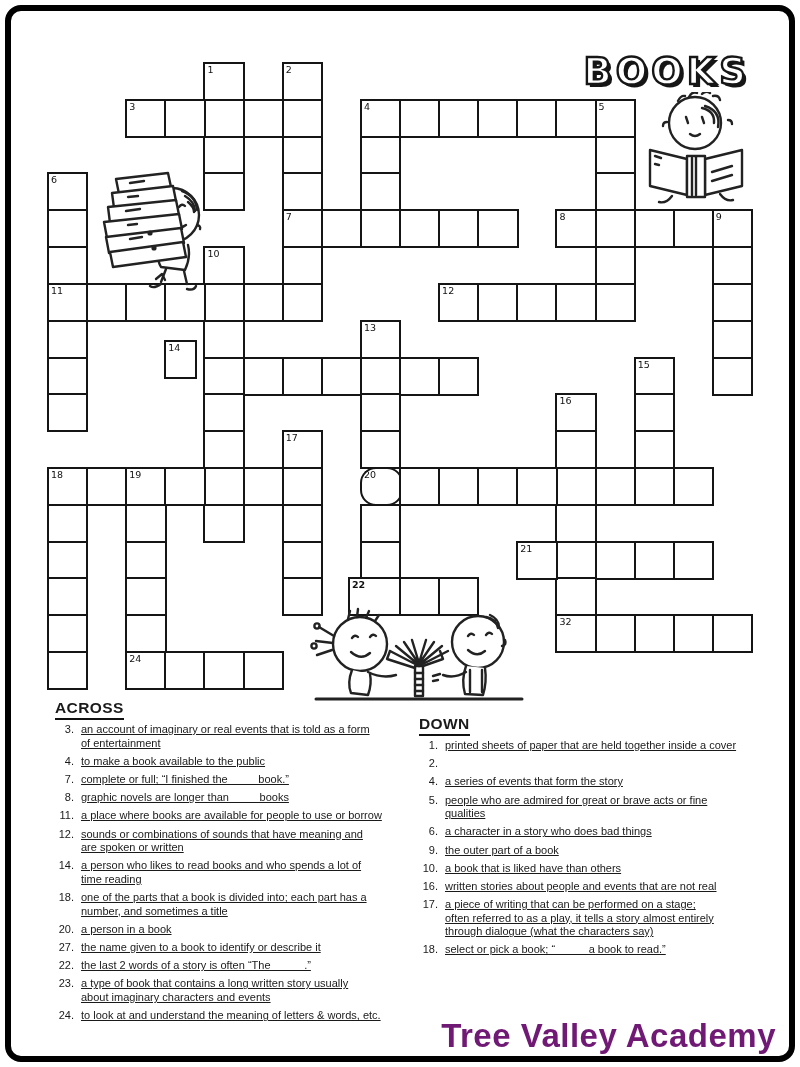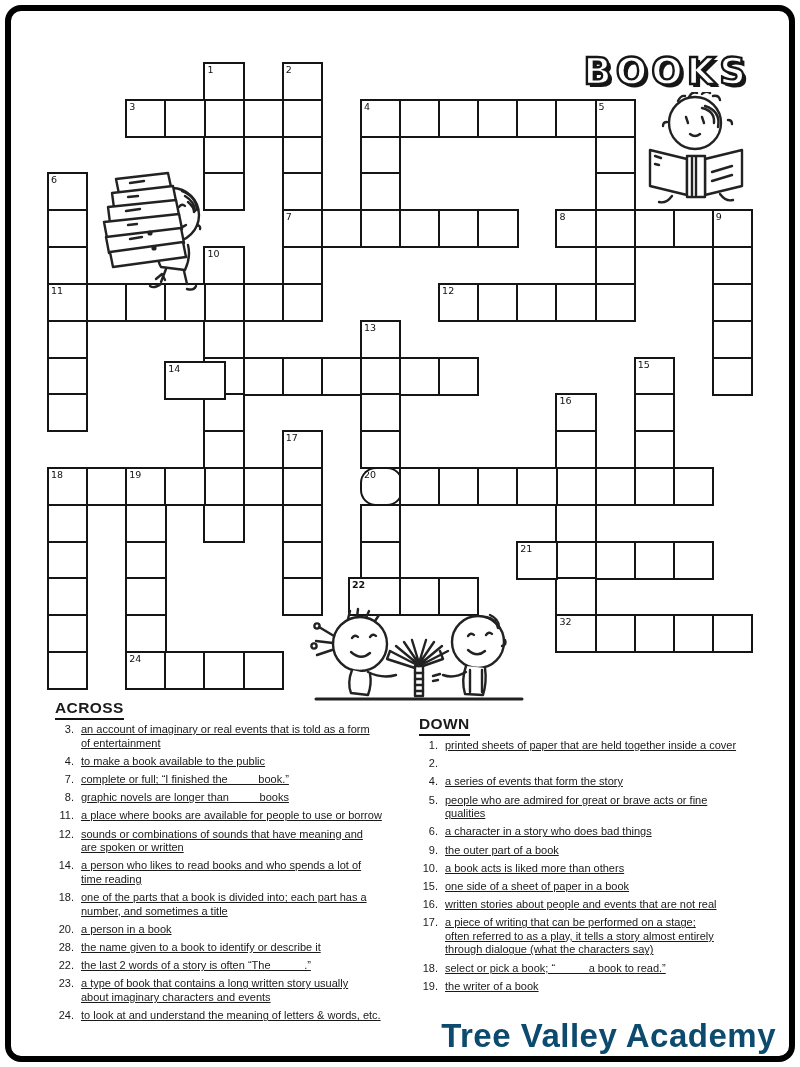--- a/index.html
+++ b/index.html
@@ -153,21 +153,21 @@
     <div class="cell" style="left: 359.88px; top: 393.38px; width: 41.31px; height: 39.02px;"></div>
     <div class="cell" style="left: 359.88px; top: 430.2px; width: 41.31px; height: 39.02px;"></div>
     <div class="cell" style="left: 359.88px; top: 467.02px; width: 43px; height: 39.02px; border-radius: 16px;">
       <span class="cellnum">20</span>
     </div>
     <div class="cell" style="left: 359.88px; top: 503.84px; width: 41.31px; height: 39.02px;"></div>
     <div class="cell" style="left: 359.88px; top: 540.66px; width: 41.31px; height: 39.02px;"></div>
     <div class="cell" style="left: 348px; top: 577.48px; width: 65px; height: 39.02px; font-weight: bold;">
       <span class="cellnum">22</span>
     </div>
-    <div class="cell" style="left: 164.33px; top: 361px; width: 62px; height: 39.02px;">
+    <div class="cell" style="left: 164.33px; top: 340px; width: 33px; height: 39.02px;">
       <span class="cellnum">14</span>
     </div>
     <div class="cell" style="left: 242.55px; top: 356.56px; width: 41.31px; height: 39.02px;"></div>
     <div class="cell" style="left: 281.66px; top: 356.56px; width: 41.31px; height: 39.02px;"></div>
     <div class="cell" style="left: 320.77px; top: 356.56px; width: 41.31px; height: 39.02px;"></div>
     <div class="cell" style="left: 398.99px; top: 356.56px; width: 41.31px; height: 39.02px;"></div>
     <div class="cell" style="left: 438.1px; top: 356.56px; width: 41.31px; height: 39.02px;"></div>
     <div class="cell" style="left: 633.65px; top: 356.56px; width: 41.31px; height: 39.02px;">
       <span class="cellnum">15</span>
     </div>
@@ -345,21 +345,21 @@
     <div class="clue">
       <span class="cnum">18.</span>
       <span class="ctext">one of the parts that a book is divided into; each part has a
 number, and sometimes a title</span>
     </div>
     <div class="clue">
       <span class="cnum">20.</span>
       <span class="ctext">a person in a book</span>
     </div>
     <div class="clue">
-      <span class="cnum">28.</span>
+      <span class="cnum">27.</span>
       <span class="ctext">the name given to a book to identify or describe it</span>
     </div>
     <div class="clue">
       <span class="cnum">22.</span>
       <span class="ctext">the last 2 words of a story is often “The _____.”</span>
     </div>
     <div class="clue">
       <span class="cnum">23.</span>
       <span class="ctext">a type of book that contains a long written story usually
 about imaginary characters and events</span>
@@ -391,39 +391,31 @@
     <div class="clue">
       <span class="cnum">6.</span>
       <span class="ctext">a character in a story who does bad things</span>
     </div>
     <div class="clue">
       <span class="cnum">9.</span>
       <span class="ctext">the outer part of a book</span>
     </div>
     <div class="clue">
       <span class="cnum">10.</span>
-      <span class="ctext">a book acts is liked more than others</span>
-    </div>
-    <div class="clue">
-      <span class="cnum">15.</span>
-      <span class="ctext">one side of a sheet of paper in a book</span>
+      <span class="ctext">a book that is liked have than others</span>
     </div>
     <div class="clue">
       <span class="cnum">16.</span>
       <span class="ctext">written stories about people and events that are not real</span>
     </div>
     <div class="clue">
       <span class="cnum">17.</span>
       <span class="ctext">a piece of writing that can be performed on a stage;
 often referred to as a play, it tells a story almost entirely
 through dialogue (what the characters say)</span>
     </div>
     <div class="clue">
       <span class="cnum">18.</span>
       <span class="ctext">select or pick a book; “_____ a book to read.”</span>
     </div>
-    <div class="clue">
-      <span class="cnum">19.</span>
-      <span class="ctext">the writer of a book</span>
-    </div>
   </div>
 
-<div class="footer-brand" style="color: #0c4a6e;">Tree Valley Academy</div>
+<div class="footer-brand" style="color: #701a75;">Tree Valley Academy</div>
 
 </body></html>

